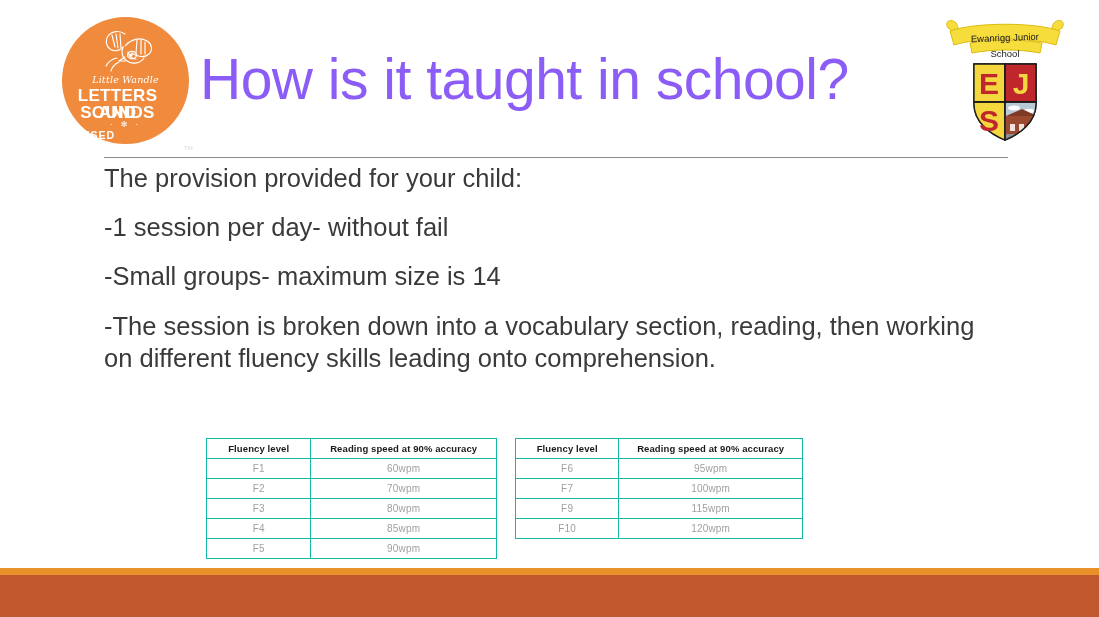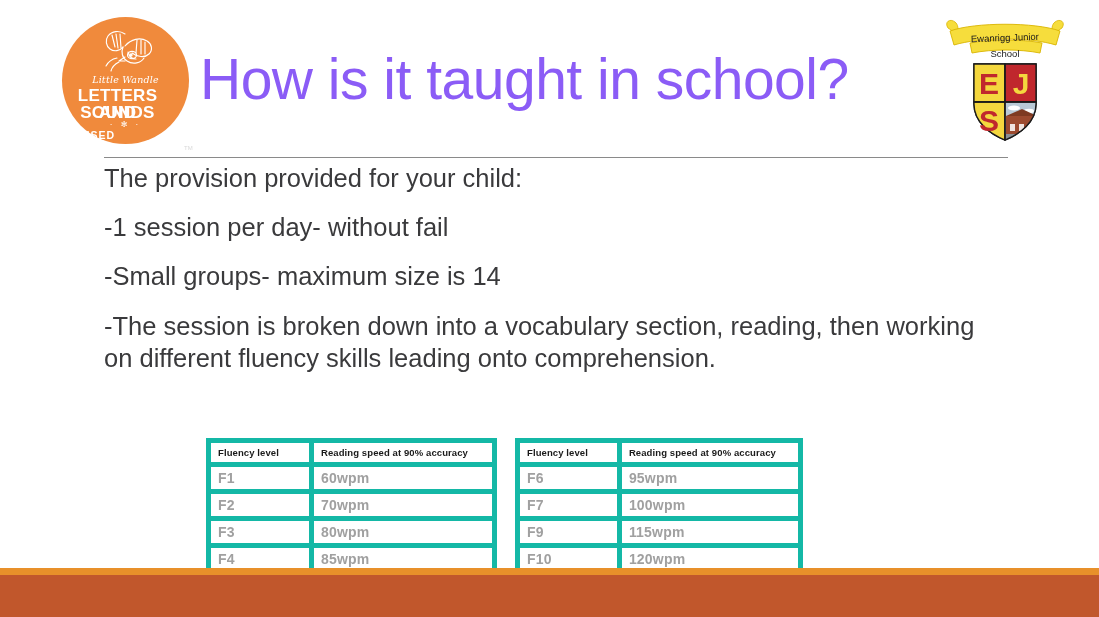--- a/index.html
+++ b/index.html
@@ -161,37 +161,37 @@
     border-collapse: collapse;
     table-layout: fixed;
     font-size: 9.5px;
     background: #ffffff;
   }
   table.fluency.left  { left: 0px;   width: 291px; }
   table.fluency.right { left: 309px; width: 288px; }
 
   table.fluency th,
   table.fluency td {
-    border: 5px solid #14b8a6;
+    border: 1px solid #14b8a6;
     padding: 3px 7px;
-    text-align: left;
+    text-align: center;
     height: 13px;
     vertical-align: middle;
     font-family: "Liberation Sans", sans-serif;
   }
   table.fluency th {
     color: #1a1a1a;
     font-weight: bold;
     font-size: 9.5px;
     letter-spacing: 0.1px;
   }
   table.fluency td {
     color: #a0a0a0;
-    font-weight: bold;
-    font-size: 14px;
+    font-weight: normal;
+    font-size: 10px;
     letter-spacing: 0.2px;
   }
   table.fluency col.c-level { width: 36%; }
   table.fluency col.c-speed { width: 64%; }
 
   
   .band-orange {
     position: absolute;
     left: 0;
     top: 568px;

